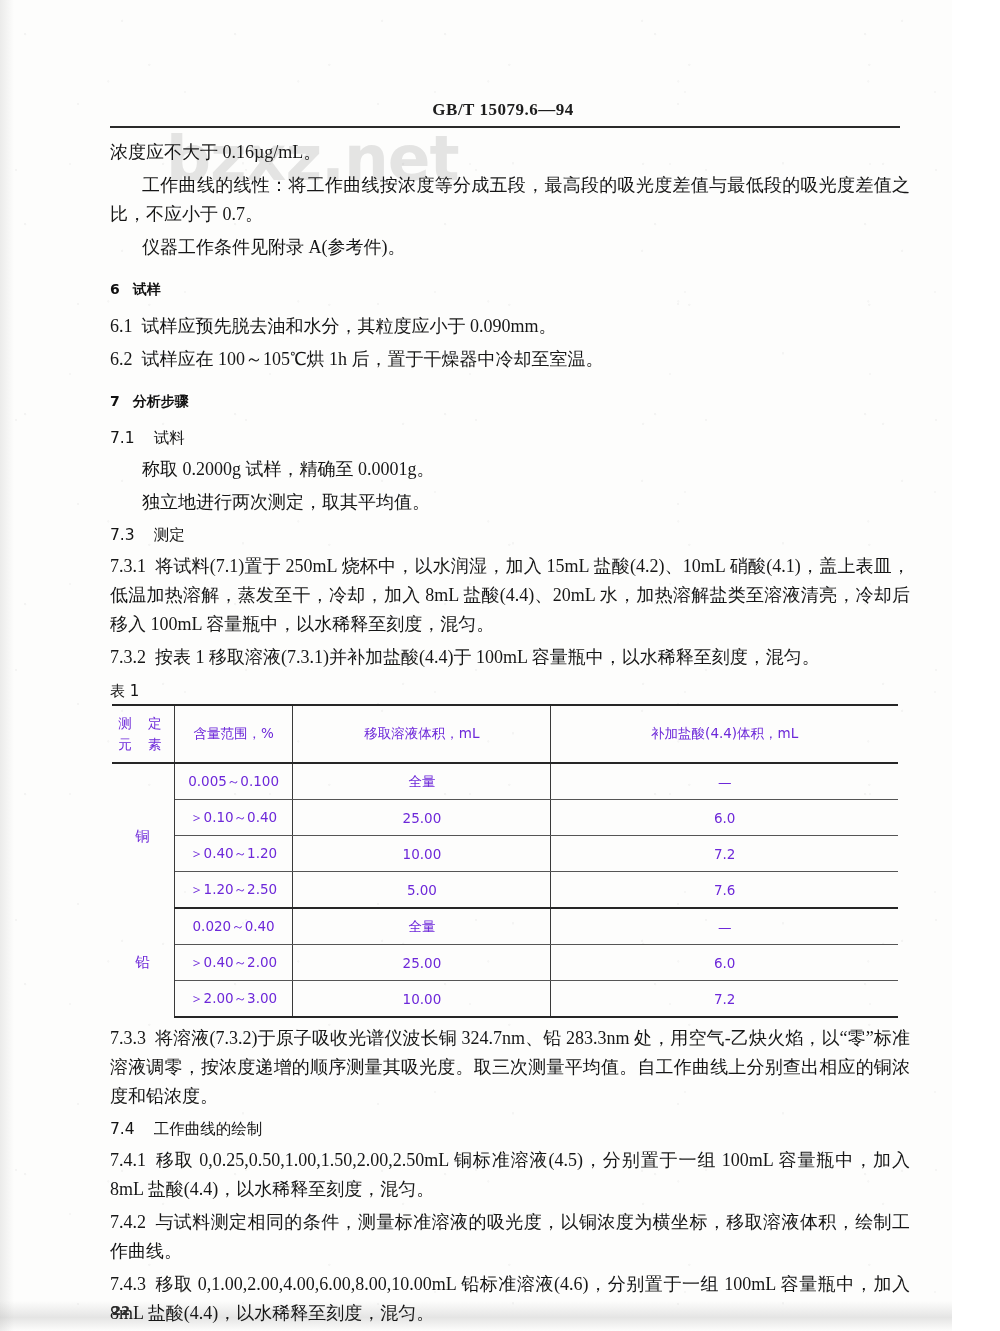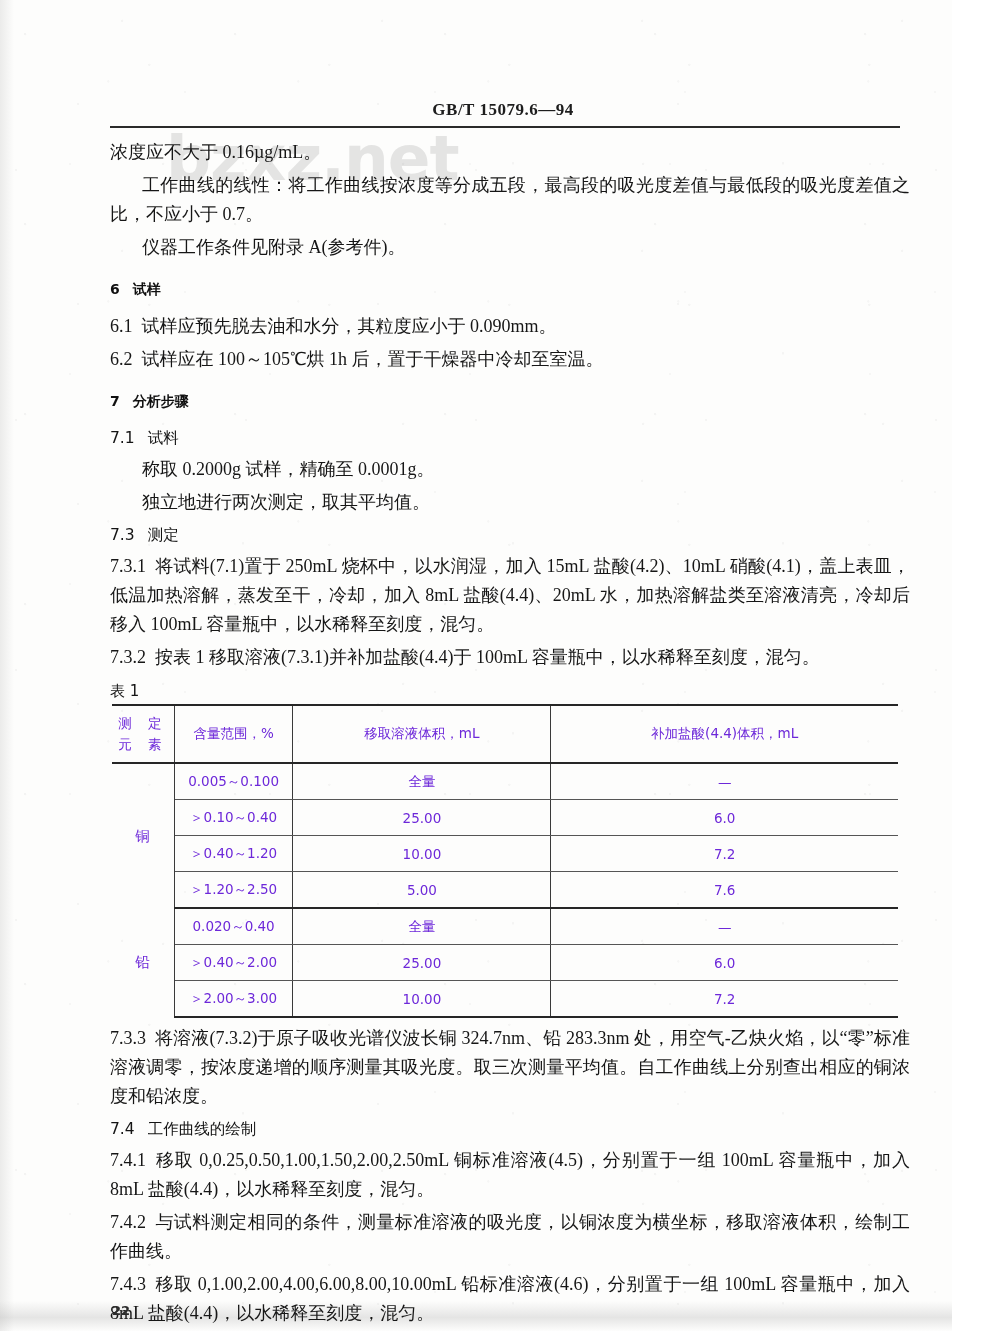--- a/index.html
+++ b/index.html
@@ -102,21 +102,21 @@
     color: #101010;
   }
   .sec-h .num { margin-right: 13px; }
   .sub-h {
     margin: 4px 0 2px 0;
     font-family: "DejaVu Sans", "Liberation Sans", sans-serif;
     font-size: 15.5px;
     line-height: 29px;
     color: #141414;
   }
-  .sub-h .num { margin-right: 13px; text-align: center; }
+  .sub-h .num { margin-right: 19px; text-align: center; }
   p.hang {
     padding-left: 0;
     text-indent: 0;
   }
   p.hang .num { margin-right: 9px; }
   p.body-in { text-indent: 32px; }
 
   
   .table-caption {
     margin: 10px 0 3px 0;

